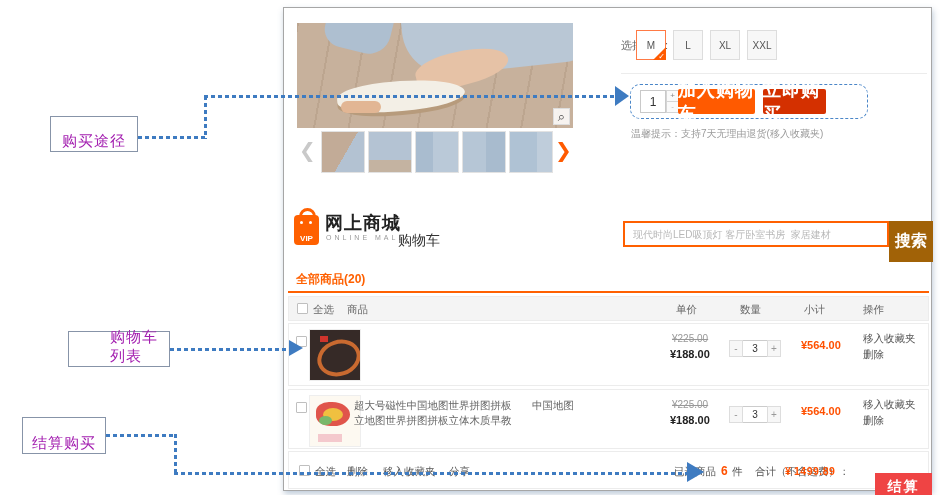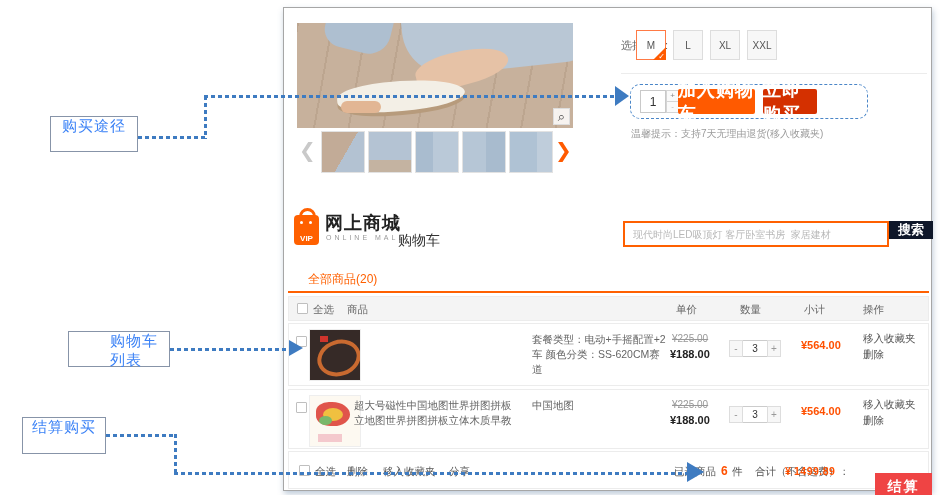--- a/index.html
+++ b/index.html
@@ -2,22 +2,22 @@
 <html><head>
 <meta charset="utf-8">
 <style>
   * { margin:0; padding:0; box-sizing:border-box; }
   html,body { width:940px; height:495px; background:#fff; overflow:hidden;
     font-family:"Liberation Sans","DejaVu Sans",sans-serif; }
   .stage { position:relative; width:940px; height:495px; background:#fff; }
 
   
   .ann-box { position:absolute; background:#fff; border:1px solid #8794a8;
-    display:flex; align-items:flex-start; justify-content:center;
-    font-size:15px; color:#3b82f6; z-index:7; letter-spacing:1px; }
+    display:flex; align-items:flex-end; justify-content:center;
+    font-size:15px; color:#a21caf; z-index:7; letter-spacing:1px; }
   .dots-h { position:absolute; height:3px; z-index:6;
     background:repeating-linear-gradient(90deg,#3e7bc1 0 4px,transparent 4px 7px); }
   .dots-v { position:absolute; width:3px; z-index:6;
     background:repeating-linear-gradient(180deg,#3e7bc1 0 4px,transparent 4px 7px); }
   .arr-r { position:absolute; width:0; height:0; z-index:7;
     border-top:10px solid transparent; border-bottom:10px solid transparent;
     border-left:14px solid #3e7bc1; }
 
   
   .panel { position:absolute; left:283px; top:7px; width:649px; height:484px;
@@ -63,43 +63,43 @@
   .qty-input { left:356px; top:82px; width:26px; height:23px; border:1px solid #c9c9c9;
     text-align:center; font-size:12px; color:#333; background:#fff; }
   .spin { left:382px; top:82px; width:13px; height:23px; }
   .spin span { position:absolute; left:0; width:13px; height:12px; border:1px solid #d5d5d5;
     background:#fafafa; font-size:8px; color:#888; text-align:center; line-height:10px; cursor:pointer; }
   .spin .up { top:0; }
   .spin .dn { top:11px; color:#bbb; }
   .btn { display:flex; align-items:center; justify-content:center; color:#fff;
     font-weight:bold; font-size:18px; border-radius:2px; cursor:pointer; letter-spacing:1px; }
   .btn-cart { left:394px; top:81px; width:77px; height:25px; background:#ff5a00; }
-  .btn-buy  { left:479px; top:81px; width:54px; height:25px; background:#d43000; }
+  .btn-buy  { left:479px; top:81px; width:63px; height:25px; background:#d43000; }
   .tip { left:347px; top:119px; font-size:10px; color:#9b9b9b; }
 
   
   .bag { left:10px; top:207px; width:25px; height:30px; background:#ff6000; border-radius:4px; }
   .bag::before { content:""; position:absolute; left:5px; top:-7px; width:11px; height:11px;
     border:3px solid #ff6000; border-radius:50%; }
   .bag .eye { top:6px; width:3px; height:3px; background:#fff; border-radius:50%; }
   .bag .e1 { left:6px; } .bag .e2 { left:15px; }
   .bag .viptxt { left:0; right:0; bottom:2px; top:auto; text-align:center; color:#fff;
     font-size:8px; font-weight:bold; }
   .mall-name { left:41px; top:203px; font-size:18px; font-weight:bold; color:#222; letter-spacing:1px; }
   .mall-en { left:42px; top:226px; font-size:7px; color:#999; letter-spacing:3px; }
   .page-title { left:114px; top:224px; font-size:14px; color:#333; }
   .search-input { left:339px; top:213px; width:266px; height:26px; border:2px solid #ff6000;
     padding:0 8px; font-size:10px; color:#333; background:#fff; }
   .search-input::placeholder { color:#b8b8b8; }
-  .search-btn { left:605px; top:213px; width:44px; height:18px; background:#0f172a;
-    color:#fff; font-size:13px; font-weight:bold; display:flex; align-items:center;
+  .search-btn { left:605px; top:213px; width:44px; height:41px; background:#a16207;
+    color:#fff; font-size:16px; font-weight:bold; display:flex; align-items:center;
     justify-content:center; cursor:pointer; }
 
   
-  .tab { left:24px; top:263px; font-size:12px; font-weight:normal; color:#ff6000; }
+  .tab { left:12px; top:263px; font-size:12px; font-weight:bold; color:#ff6000; }
   .tab-line { left:4px; top:283px; width:641px; height:2px; background:#ff6000; }
   .thead { left:4px; top:288px; width:641px; height:25px; background:#f4f4f4; border:1px solid #ececec; }
   .thead span, .trow span, .trow div.txt { font-size:10.5px; color:#666; }
   .thead span { top:6px; }
   .cbx { width:11px; height:11px; background:#fff; border:1px solid #bfbfbf; border-radius:1px; cursor:pointer; }
   .trow { left:4px; width:641px; background:#fff; border:1px solid #ececec; }
   .row1 { top:315px; height:63px; }
   .row2 { top:381px; height:60px; }
   .pimg { left:20px; top:5px; width:52px; height:52px; border:1px solid #eee; overflow:hidden; }
   .pimg-toy { background:#362a27; }
@@ -222,21 +222,20 @@
       <span style="left:58px;">商品</span>
       <span style="left:387px;">单价</span>
       <span style="left:451px;">数量</span>
       <span style="left:515px;">小计</span>
       <span style="left:574px;">操作</span>
     </div>
 
     <div class="trow row1">
       <span class="cbx" style="left:7px;top:12px;"></span>
       <div class="pimg pimg-toy"></div>
-      <div class="txt pspec">套餐类型：电动+手摇配置+2车 颜色分类：SS-620CM赛道</div>
       <div class="oldp">¥225.00</div>
       <div class="newp">¥188.00</div>
       <div class="step">
         <b>-</b>
         <input value="3" style="">
         <b>+</b>
       </div>
       <div class="subt">¥564.00</div>
       <span class="alink l1">移入收藏夹</span>
       <span class="alink l2">删除</span>

